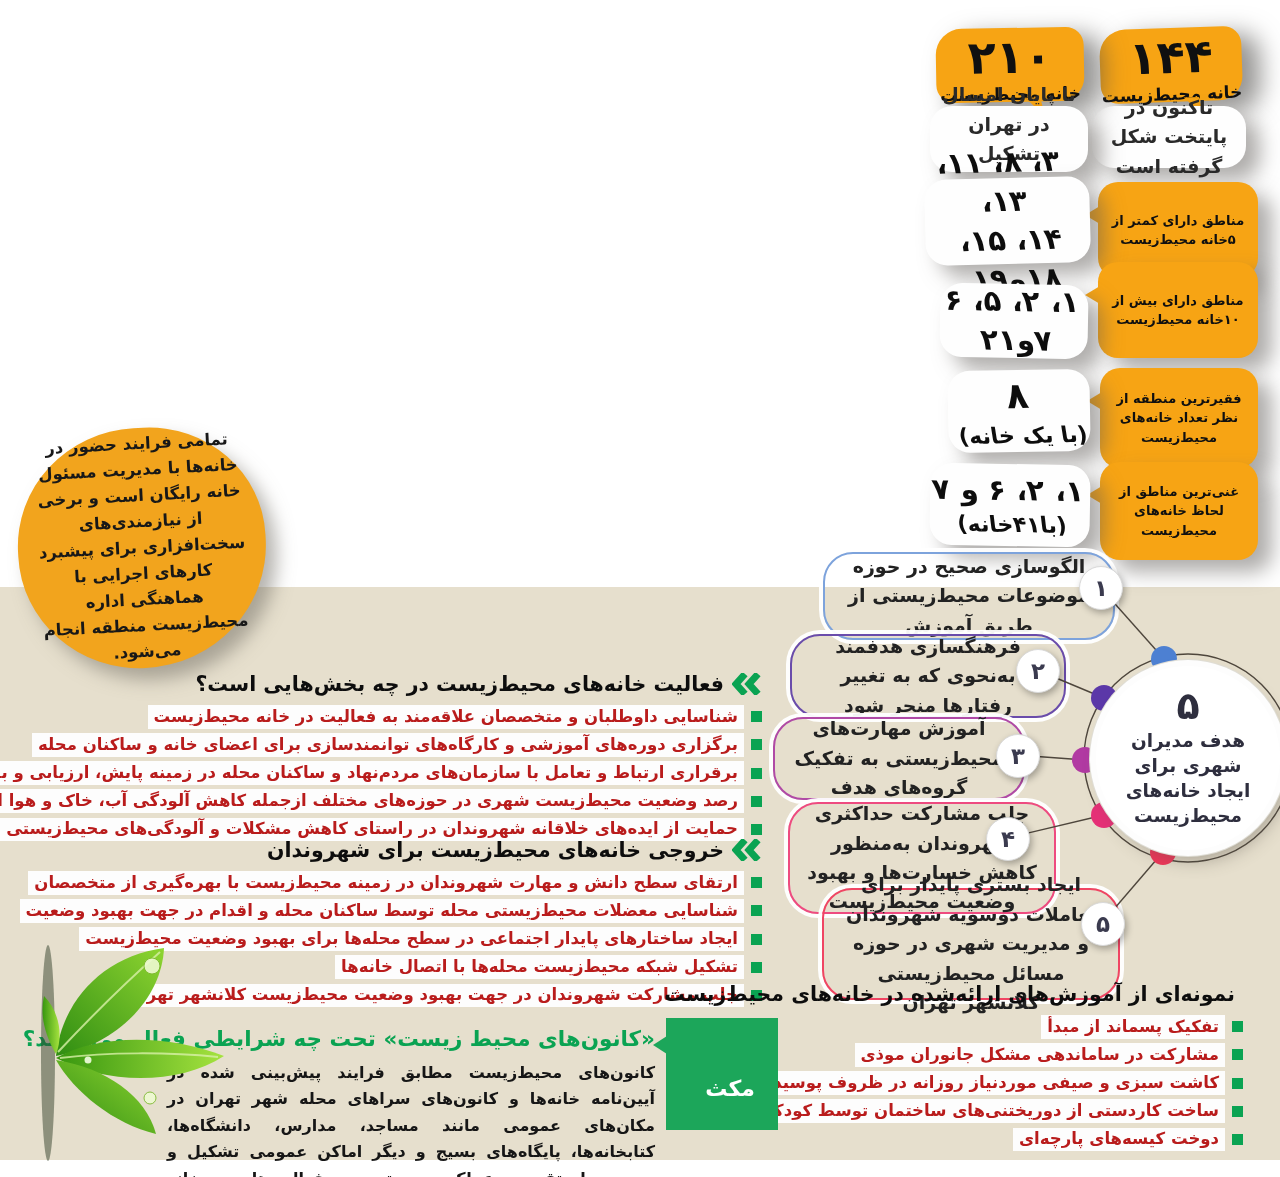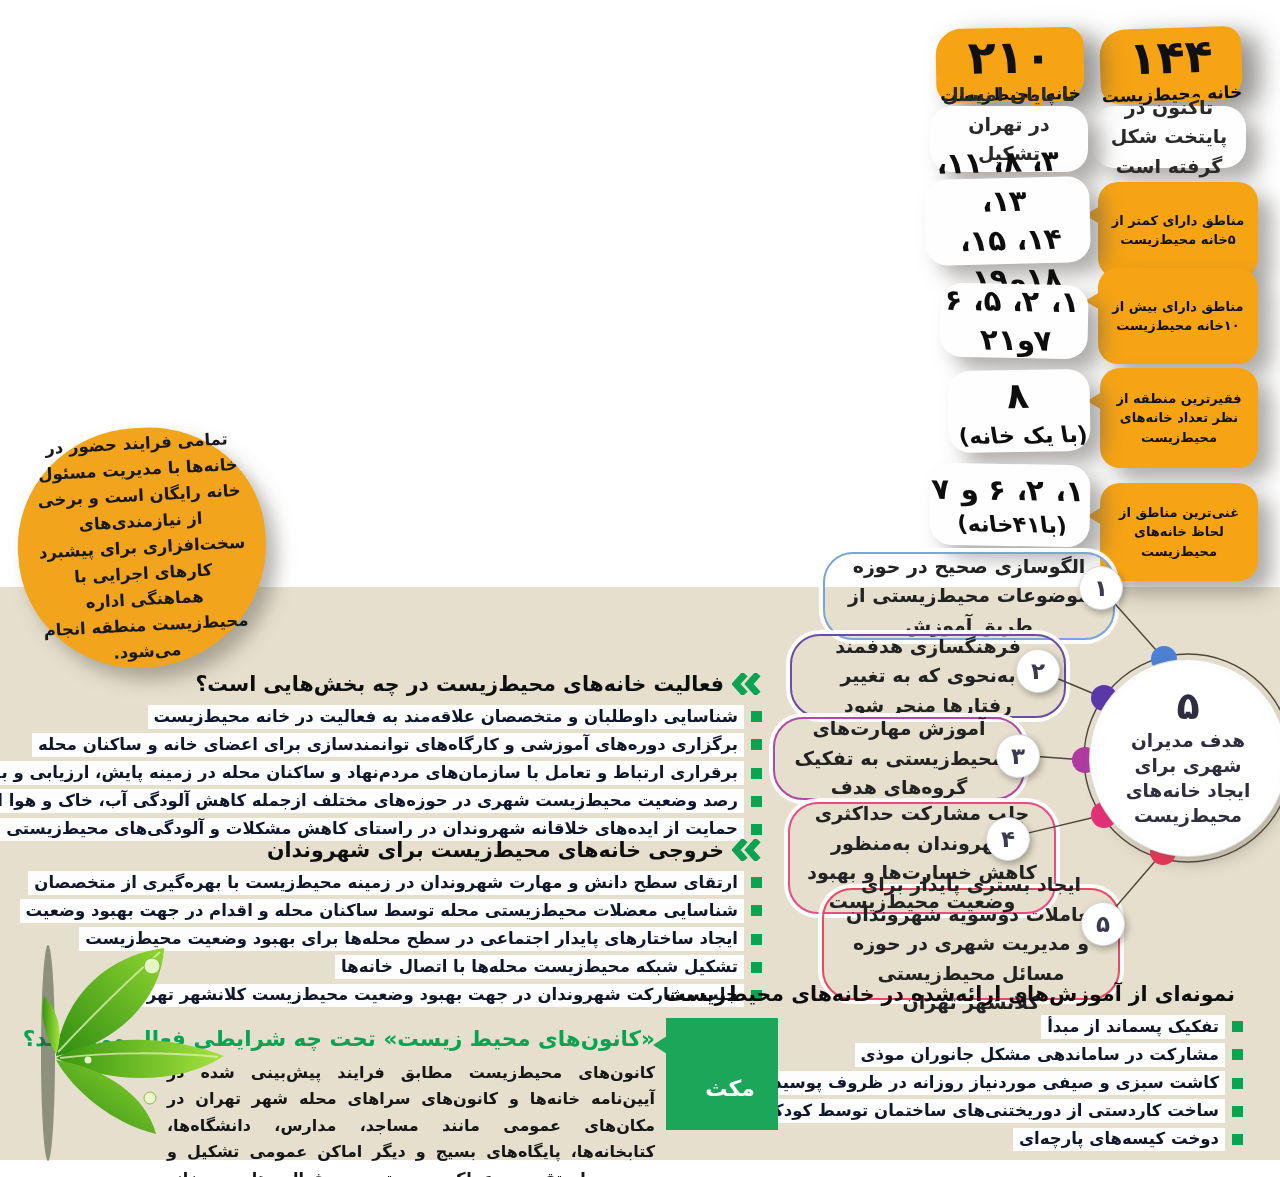--- a/index.html
+++ b/index.html
@@ -56,21 +56,21 @@
   .center-circle .t{font-size:18.5px;font-weight:bold;color:#2e2e3e;line-height:1.35;width:128px;margin-top:4px;}
   .connectors{position:absolute;left:0;top:0;z-index:3;pointer-events:none;}
 
   
   .section{position:absolute;}
   .sec-head{display:flex;align-items:center;gap:8px;margin-bottom:9px;justify-content:flex-start;}
   .sec-title{font-size:20.5px;font-weight:800;color:#0d0d0d;white-space:nowrap;}
   .item{display:flex;align-items:center;gap:7px;margin-bottom:4.5px;}
   .bullet{width:11px;height:11px;background:#0aa352;flex:none;}
   .item-text{background:#fdfdfd;padding:1.5px 6px;font-size:16.5px;font-weight:600;
-             white-space:nowrap;color:#0f172a;line-height:1.25;}
+             white-space:nowrap;color:#b91c1c;line-height:1.25;}
 
   
   .pause-title{position:absolute;top:1026px;right:625px;font-size:21.5px;font-weight:800;color:#0aa352;white-space:nowrap;}
   .pause-body{position:absolute;top:1060px;right:625px;width:488px;font-size:16px;font-weight:bold;
               line-height:1.65;color:#161616;text-align:justify;}
   .pause-square{position:absolute;left:666px;top:1018px;width:112px;height:112px;background:#1ca65a;
               display:flex;align-items:center;justify-content:center;}
   .pause-square::before{content:"";position:absolute;left:-13px;top:18px;width:0;height:0;
               border:9px solid transparent;border-right:14px solid #1ca65a;border-left:0;}
   .pause-tag{color:#fff;font-size:22px;font-weight:bold;transform:translate(8px,14px);}
@@ -115,41 +115,41 @@
   <div class="ybubble" style="left:1098px;top:182px;width:144px;height:84px;">
     <span>مناطق دارای کمتر از ۵خانه محیط‌زیست</span>
   </div>
   <div class="wbubble" style="left:925px;top:178px;width:165px;height:86px;transform:rotate(-1.5deg);">
     <div class="vals">
       <div>۳، ۸، ۱۱، ۱۳،</div>
       <div>۱۴، ۱۵، ۱۸و۱۹</div>
     </div>
   </div>
 
-  <div class="ybubble" style="left:1098px;top:268px;width:144px;height:84px;">
+  <div class="ybubble" style="left:1098px;top:262px;width:144px;height:84px;">
     <span>مناطق دارای بیش از ۱۰خانه محیط‌زیست</span>
   </div>
   <div class="wbubble" style="left:940px;top:284px;width:148px;height:74px;transform:rotate(1deg);">
     <div class="vals">
       <div>۱، ۲، ۵، ۶</div>
       <div>۷و۲۱</div>
     </div>
   </div>
 
   <div class="ybubble" style="left:1100px;top:368px;width:142px;height:88px;justify-content:center;">
     <span>فقیرترین منطقه از نظر تعداد خانه‌های محیط‌زیست</span>
   </div>
   <div class="wbubble" style="left:948px;top:370px;width:142px;height:82px;transform:rotate(-1deg);">
     <div class="vals">
       <span class="big">۸</span>
       <span class="small">(با یک خانه)</span>
     </div>
   </div>
 
-  <div class="ybubble" style="left:1100px;top:462px;width:142px;height:86px;margin-top:21px;">
+  <div class="ybubble" style="left:1100px;top:462px;width:142px;height:86px;">
     <span>غنی‌ترین مناطق از لحاظ خانه‌های محیط‌زیست</span>
   </div>
   <div class="wbubble" style="left:930px;top:464px;width:160px;height:82px;transform:rotate(1deg);">
     <div class="vals">
       <div>۱، ۲، ۶ و ۷</div>
       <span class="small">(با۴۱خانه)</span>
     </div>
   </div>
 
   <div class="blob">

